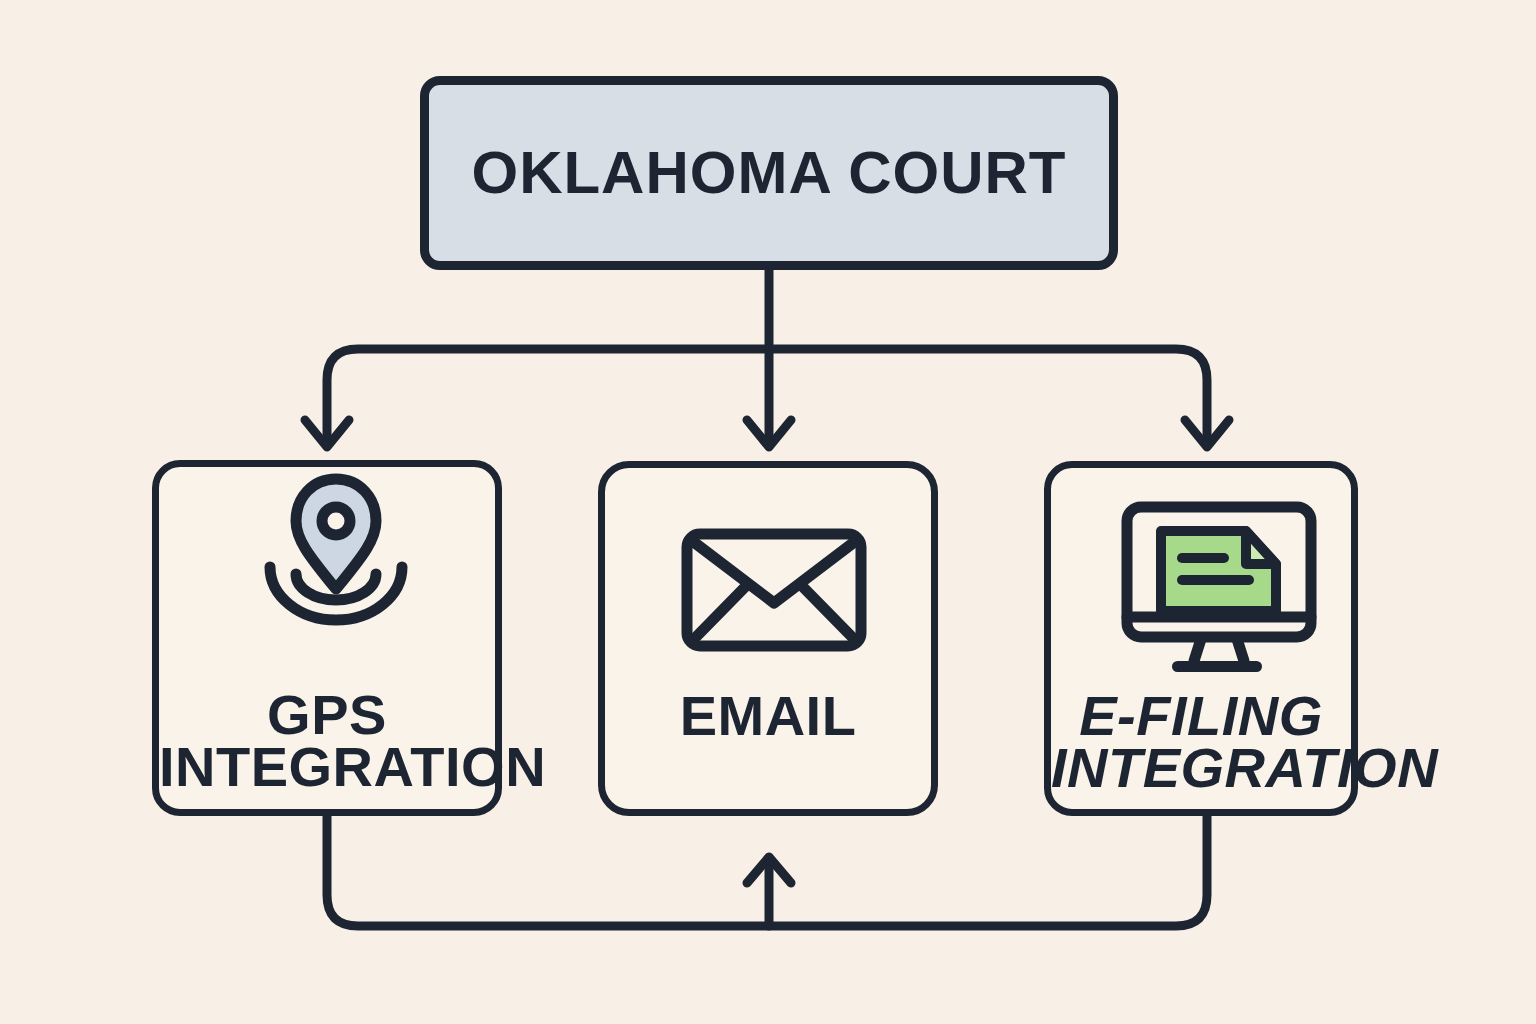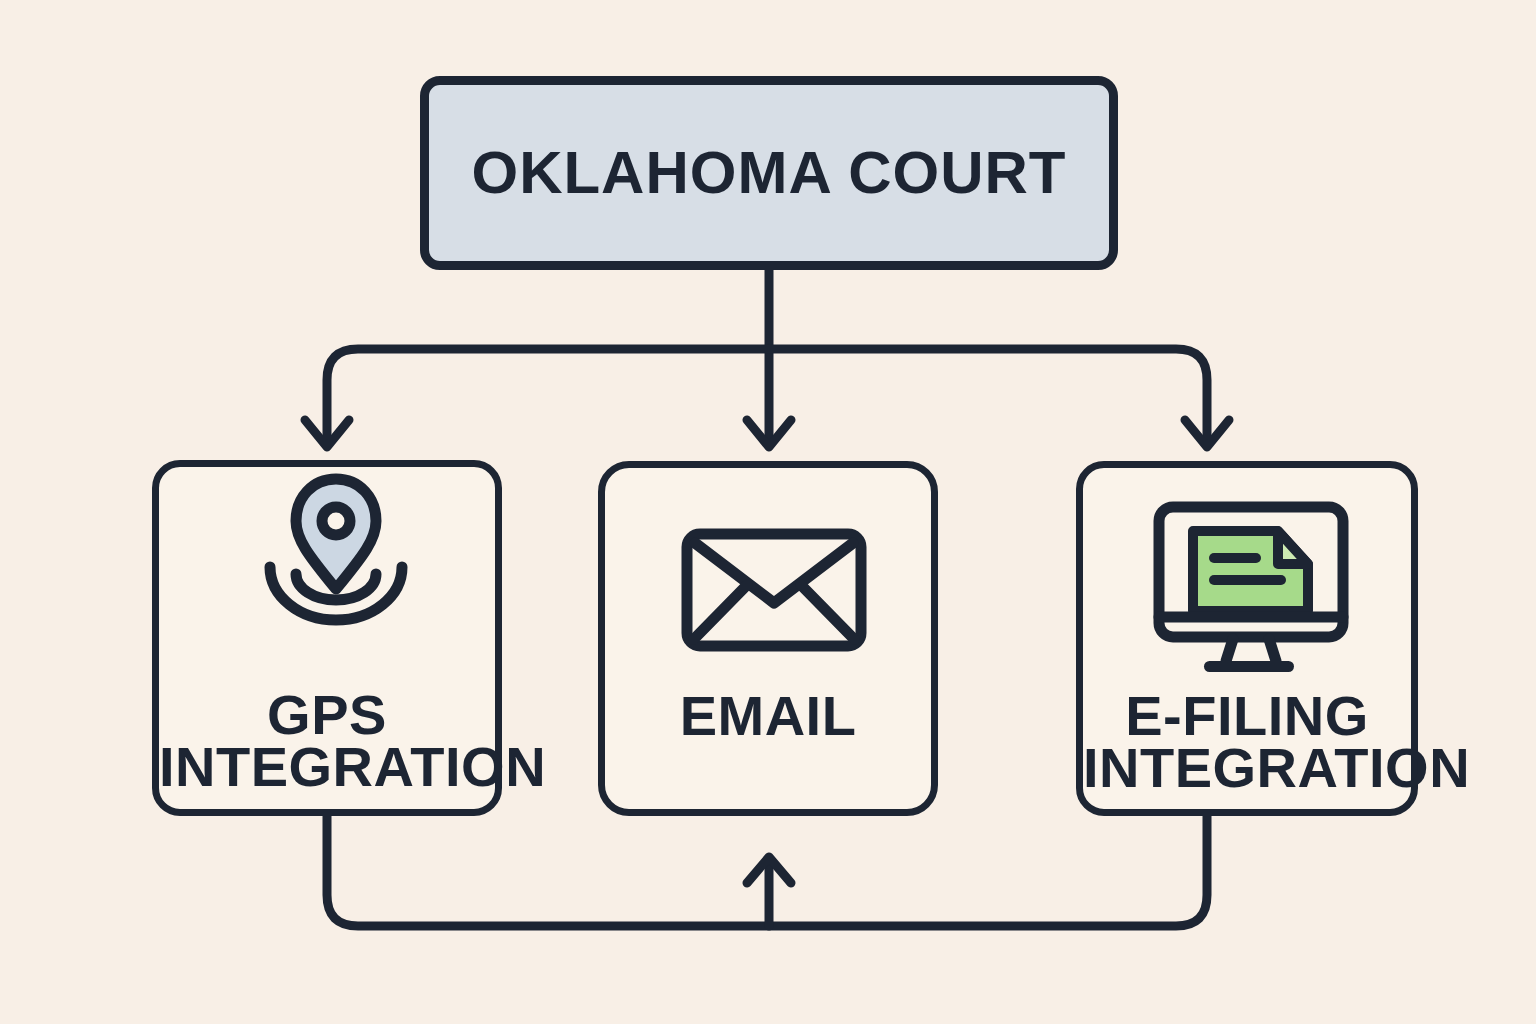--- a/index.html
+++ b/index.html
@@ -52,21 +52,21 @@
   .leaf-line{
     color:var(--outline,#16202e);
     font-weight:bold;
     font-size:56px;
     line-height:52px;
     letter-spacing:0.5px;
     white-space:nowrap;
   }
   #node-gps{left:152px;top:452px;width:350px;height:356px;}
   #node-email{left:598px;top:453px;width:340px;height:355px;border-radius:31px;}
-  #node-efiling{left:1076px;top:453px;width:342px;height:355px;}
+  #node-efiling{left:1044px;top:453px;width:314px;height:355px;font-style:italic;}
   .icon{position:absolute;}
   #gps-icon{left:87px;top:0px;}
   #email-icon{left:74px;top:59px;}
   #efiling-icon{left:70px;top:33px;}
   .ostroke{stroke:var(--outline,#1d2533);fill:none;stroke-linecap:round;stroke-linejoin:round;}
   .ofill{fill:var(--outline,#1d2533);stroke:none;}
   .pin{fill:var(--pin-fill,#ccd7e3);}
   .cream{fill:var(--node-fill,#faf3ea);}
   .doc{fill:var(--doc-green,#a6da8a);}
   .docfold{fill:var(--doc-green-light,#cdeab3);}

